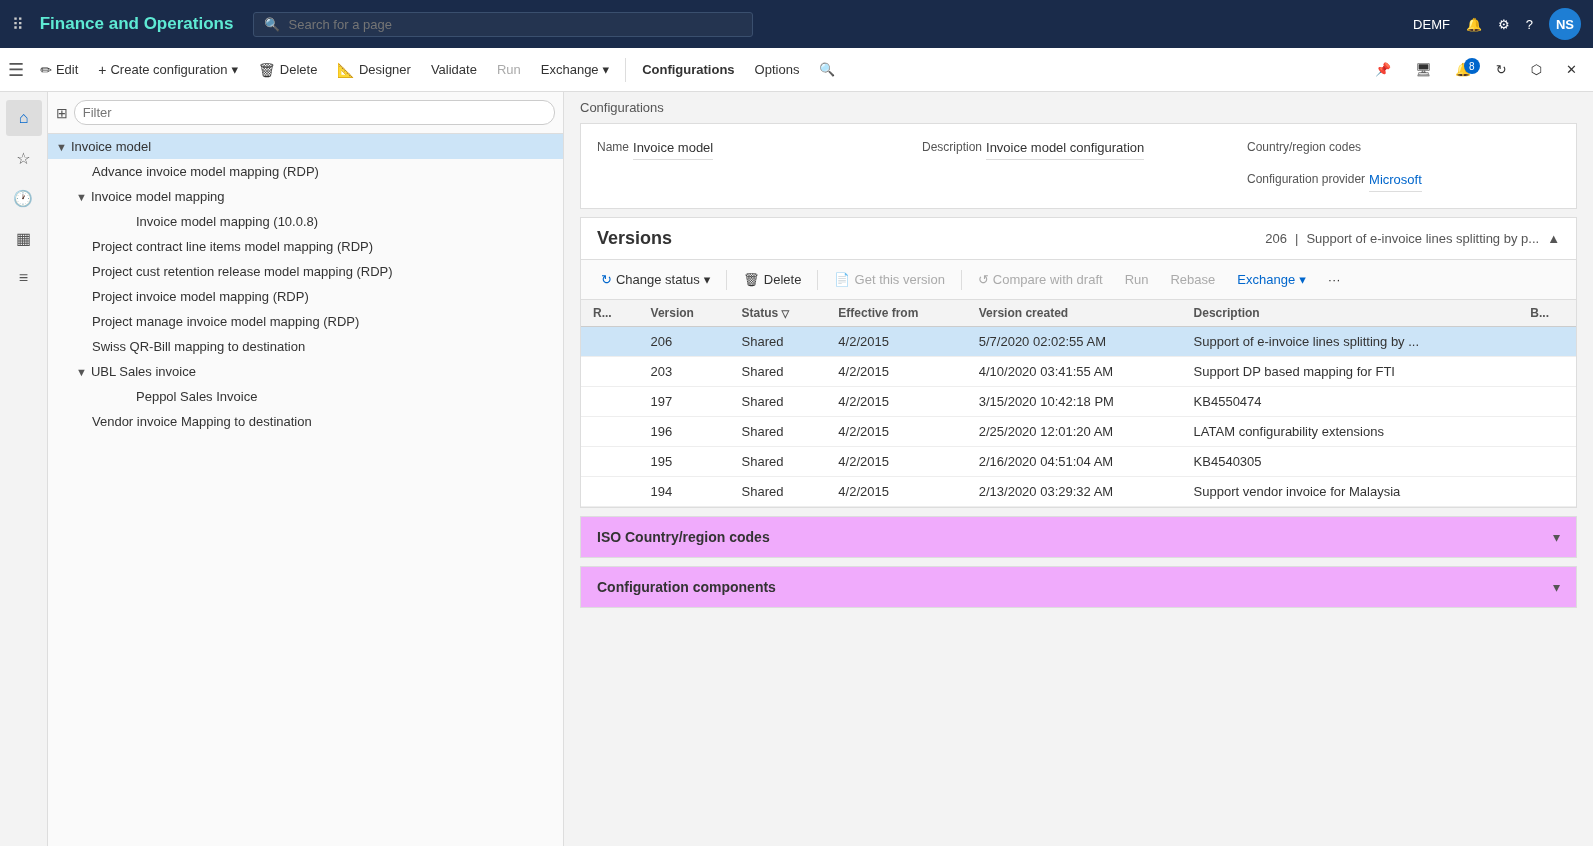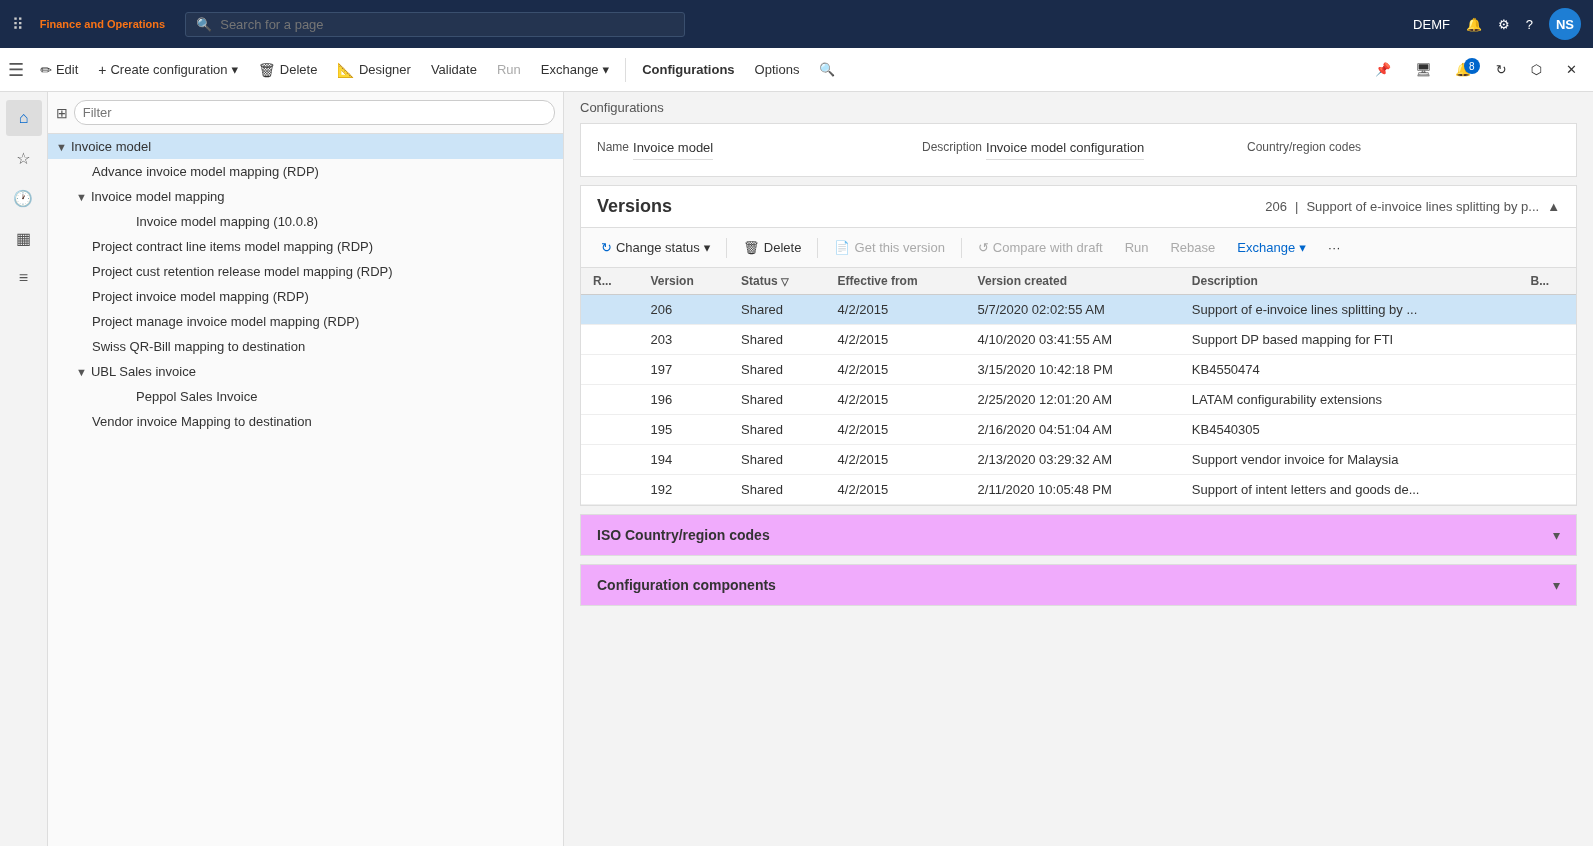--- a/index.html
+++ b/index.html
@@ -9,21 +9,21 @@
     .top-nav {
       background: #1a2b4a;
       color: white;
       height: 48px;
       display: flex;
       align-items: center;
       padding: 0 12px;
       gap: 10px;
     }
     .top-nav .grid-icon { color: #ccc; font-size: 16px; cursor: pointer; margin-right: 6px; }
-    .top-nav .app-title { color: #f97316; font-size: 11px; font-weight: 600; flex: 0 0 auto; margin-right: 10px; }
+    .top-nav .app-title { color: #5eead4; font-size: 17px; font-weight: 600; flex: 0 0 auto; margin-right: 10px; }
     .top-nav .search-box {
       flex: 1;
       max-width: 500px;
       background: #243450;
       border: 1px solid #3a4f6e;
       border-radius: 3px;
       display: flex;
       align-items: center;
       padding: 4px 10px;
       gap: 8px;
@@ -408,20 +408,24 @@
           <span class="field-value">Invoice model</span>
         </div>
         <div class="field-group">
           <span class="field-label">Description</span>
           <span class="field-value">Invoice model configuration</span>
         </div>
         <div class="field-group">
           <span class="field-label">Country/region codes</span>
           <span class="field-value"></span>
         </div>
+        <div class="field-group" style="grid-column:3;">
+          <span class="field-label">Configuration provider</span>
+          <span class="field-value link">Microsoft</span>
+        </div>
       </div>
     </div>
 
     <div class="versions-section">
       <div class="section-header">
         <span class="title">Versions</span>
         <div class="right">
           <span>206</span>
           <span>|</span>
           <span>Support of e-invoice lines splitting by p...</span>
@@ -527,29 +531,20 @@
                 </tr>
                 <tr>
                   <td></td>
                   <td>194</td>
                   <td>Shared</td>
                   <td>4/2/2015</td>
                   <td>2/13/2020 03:29:32 AM</td>
                   <td>Support vendor invoice for Malaysia</td>
                   <td></td>
                 </tr>
-                <tr>
-                  <td></td>
-                  <td>192</td>
-                  <td>Shared</td>
-                  <td>4/2/2015</td>
-                  <td>2/11/2020 10:05:48 PM</td>
-                  <td>Support of intent letters and goods de...</td>
-                  <td></td>
-                </tr>
               </tbody>
           </table>
         </div>
       </div>
     </div>
 
     <div class="collapsible-section">
       <div class="collapsible-header">
         <span class="title">ISO Country/region codes</span>
         <span class="chevron">▾</span>

